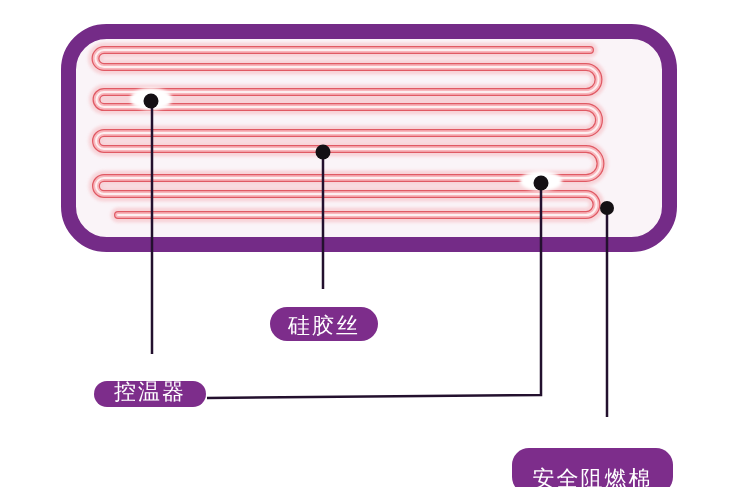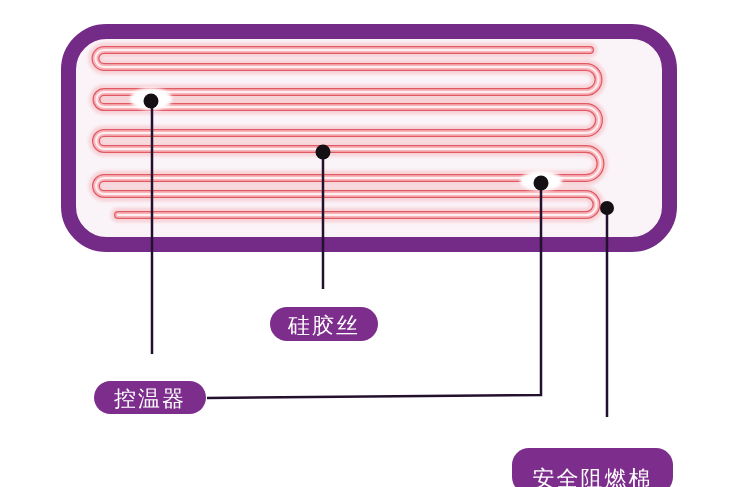--- a/index.html
+++ b/index.html
@@ -15,21 +15,21 @@
     position:absolute;
     display:flex;align-items:flex-end;justify-content:center;
     background:#7d2d8b;
     color:#ffffff;
     border-radius:17px;
     font-size:22px;
     letter-spacing:2px;
     white-space:nowrap;
   }
   .pill-silicone{left:270px;top:307px;width:108px;height:34px;}
-  .pill-thermostat{left:94px;top:381px;width:112px;height:33px;}
+  .pill-thermostat{left:94px;top:381px;width:112px;height:26px;}
   .pill-cotton{left:512px;top:428px;width:161px;height:46px;margin-top:20px;}
 </style>
 </head>
 <body>
 
 <div class="canvas">
 
   <svg width="750" height="487" viewBox="0 0 750 487">
     <defs>
       <filter id="soft" x="-20%" y="-20%" width="140%" height="140%">

